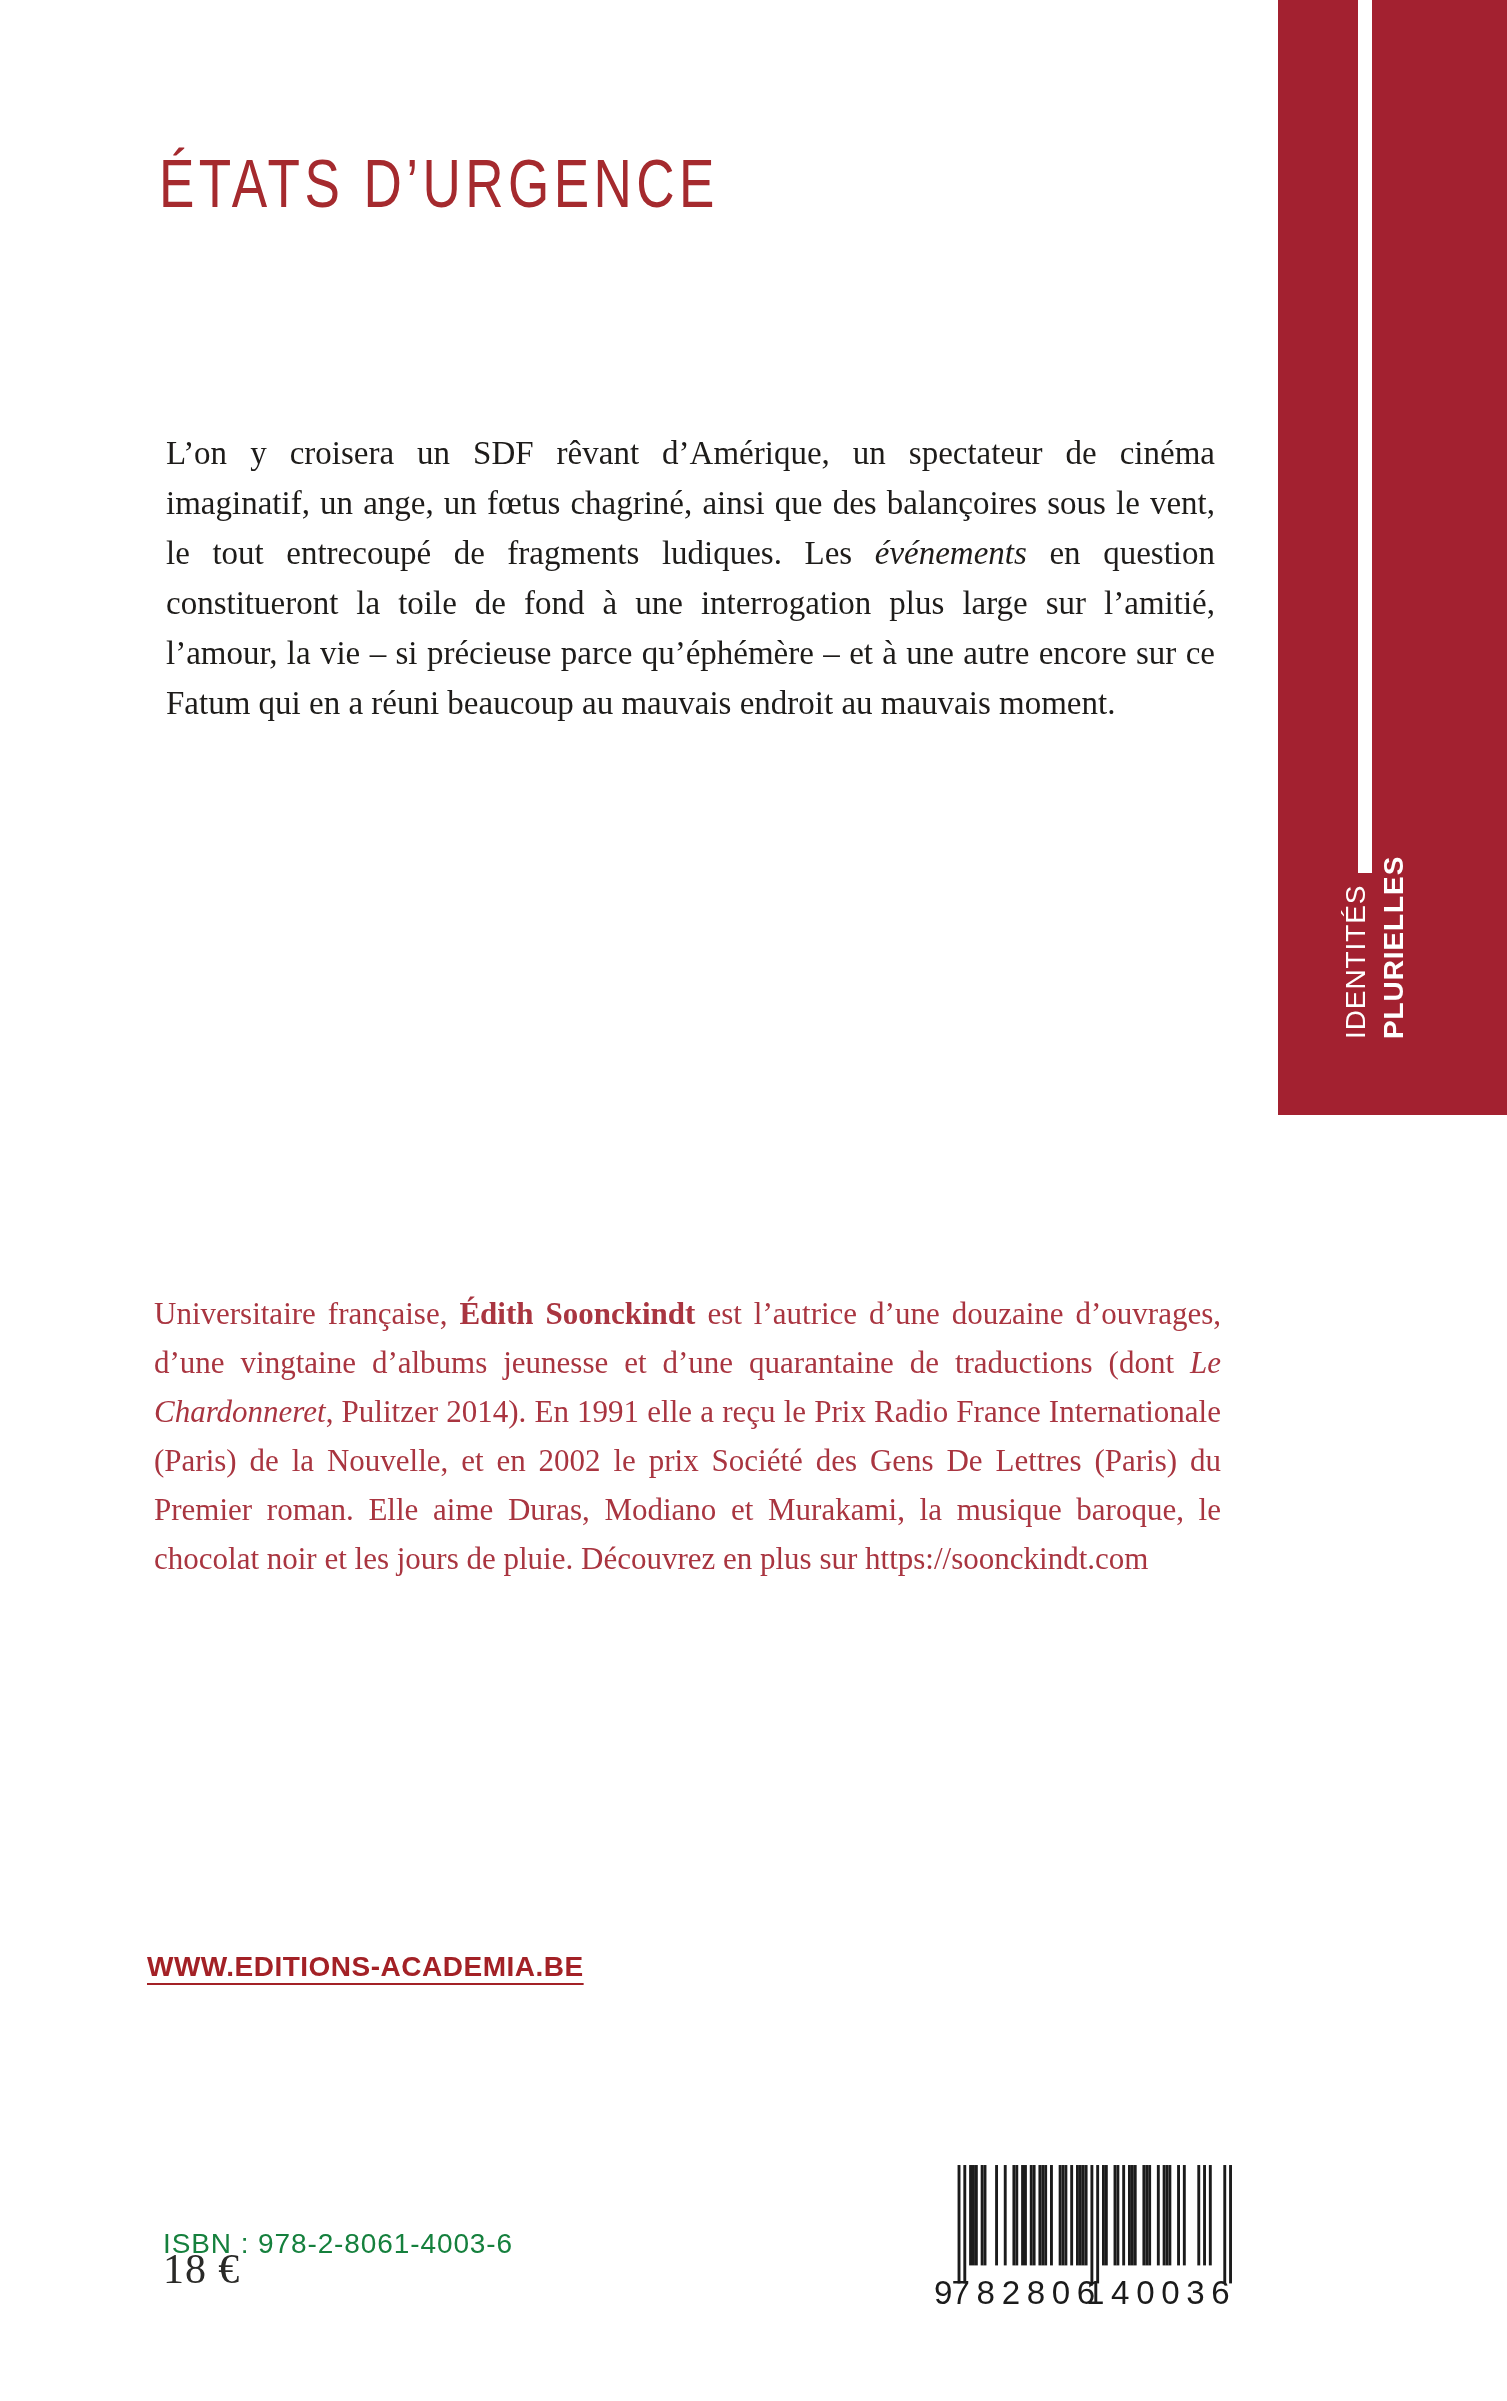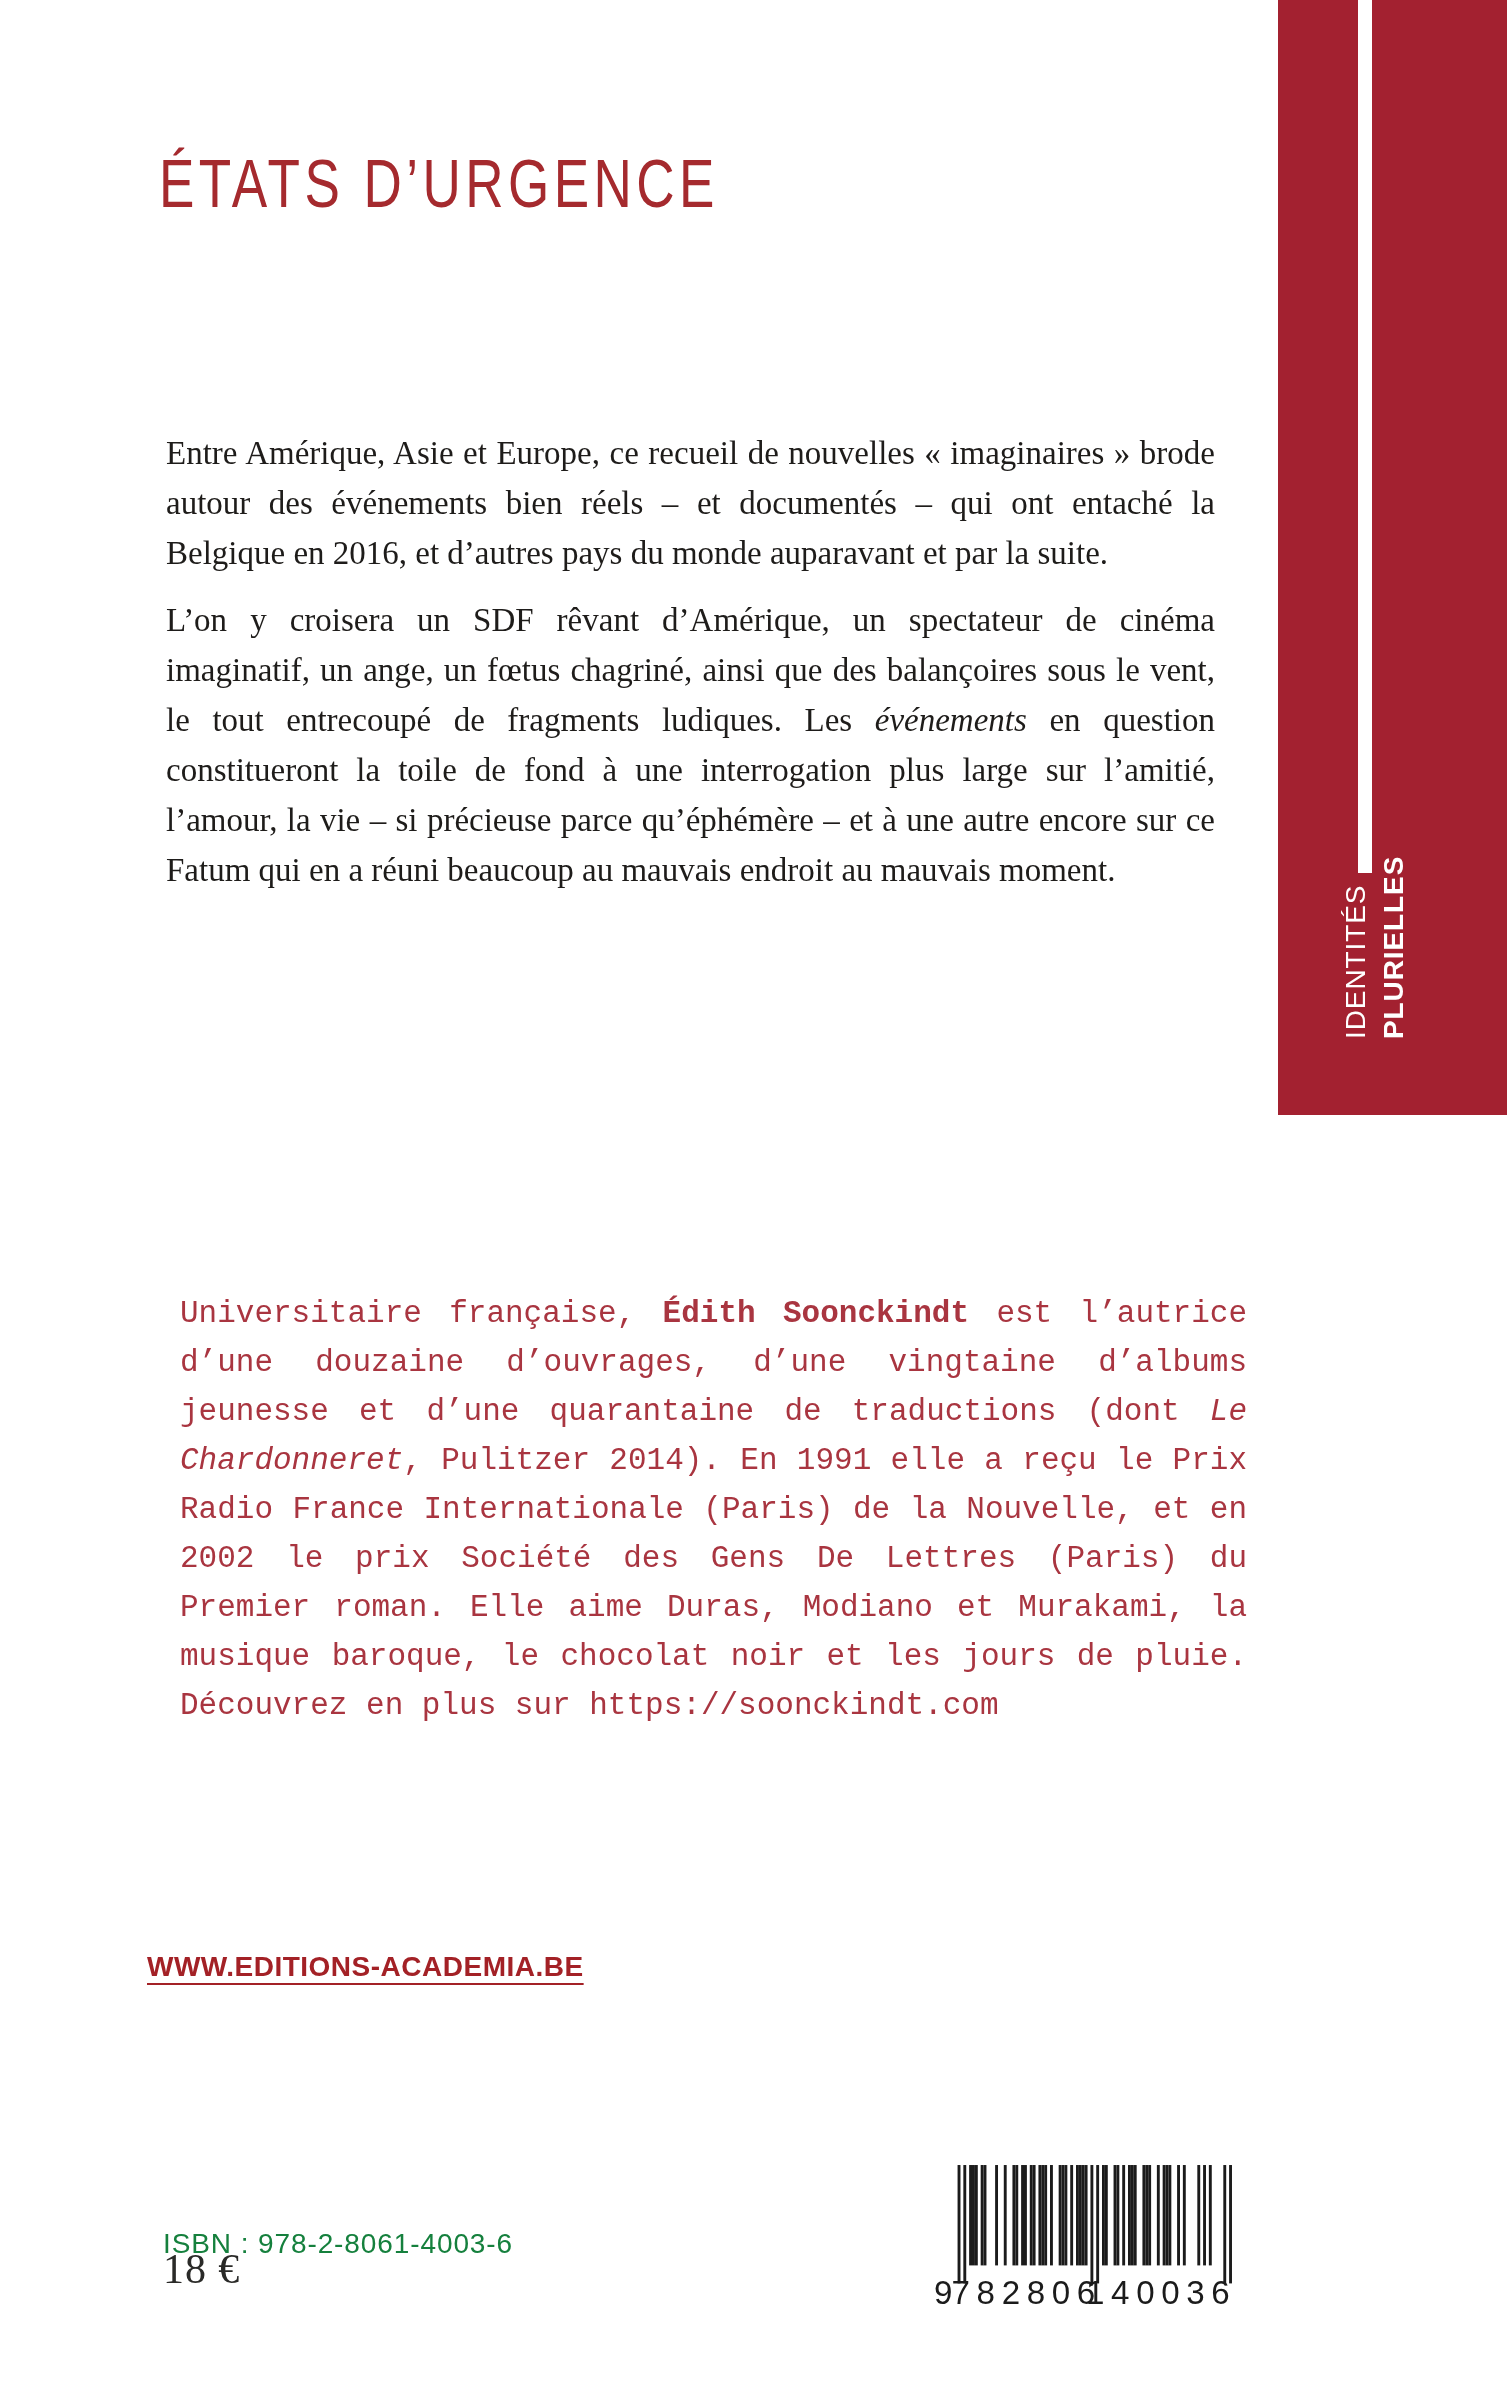--- a/index.html
+++ b/index.html
@@ -53,26 +53,25 @@
     position:absolute; left:166px; top:428px;
     width:1049px;
     color:#1e1c1a;
     font-size:33px; line-height:50px;
     text-align:justify;
   }
   .synopsis p { margin:0 0 17px 0; }
 
   
   .author-bio {
-    position:absolute; left:180px; top:1289px;
+    position:absolute; left:154px; top:1289px;
     width:1067px;
     color:#A93540;
     font-size:31px; line-height:49px;
     text-align:justify;
-    font-family:Liberation Mono, monospace;
   }
 
   
   .publisher-website {
     position:absolute; left:147px; top:1951px;
     font-family:"Liberation Sans", sans-serif;
     font-weight:700;
     font-size:28px;
     letter-spacing:0.5px;
     color:#A32126;
@@ -110,21 +109,20 @@
 
 <div class="collection-band">
   <div class="collection-stripe"></div>
   <div class="collection-name">
     <div class="line1">IDENTITÉS</div>
     <div class="line2">PLURIELLES</div>
   </div>
 </div>
 
 <div class="synopsis">
-  <p><span>Entre Amérique, Asie et Europe, ce recueil de nouvelles « imaginaires » brode autour des événements bien réels – et documentés – qui ont entaché la Belgique en 2016, et d’autres pays du monde auparavant et par la suite.</span></p>
   <p><span>L’on y croisera un SDF rêvant d’Amérique, un spectateur de cinéma imaginatif, un ange, un fœtus chagriné, ainsi que des balançoires sous le vent, le tout entrecoupé de fragments ludiques. Les </span><span style="font-style: italic;">événements</span><span> en question constitueront la toile de fond à une interrogation plus large sur l’amitié, l’amour, la vie – si précieuse parce qu’éphémère – et à une autre encore sur ce Fatum qui en a réuni beaucoup au mauvais endroit au mauvais moment.</span></p>
 </div>
 
 <div class="author-bio"><span>Universitaire française, </span><span style="font-weight: 700;">Édith Soonckindt</span><span> est l’autrice d’une douzaine d’ouvrages, d’une vingtaine d’albums jeunesse et d’une quarantaine de traductions (dont </span><span style="font-style: italic;">Le Chardonneret</span><span>, Pulitzer 2014). En 1991 elle a reçu le Prix Radio France Internationale (Paris) de la Nouvelle, et en 2002 le prix Société des Gens De Lettres (Paris) du Premier roman. Elle aime Duras, Modiano et Murakami, la musique baroque, le chocolat noir et les jours de pluie. Découvrez en plus sur https://soonckindt.com</span></div>
 
 <div class="publisher-website">WWW.EDITIONS-ACADEMIA.BE</div>
 
 <div class="isbn-text">ISBN : 978-2-8061-4003-6</div>
 <div class="price-text">18 €</div>
 

